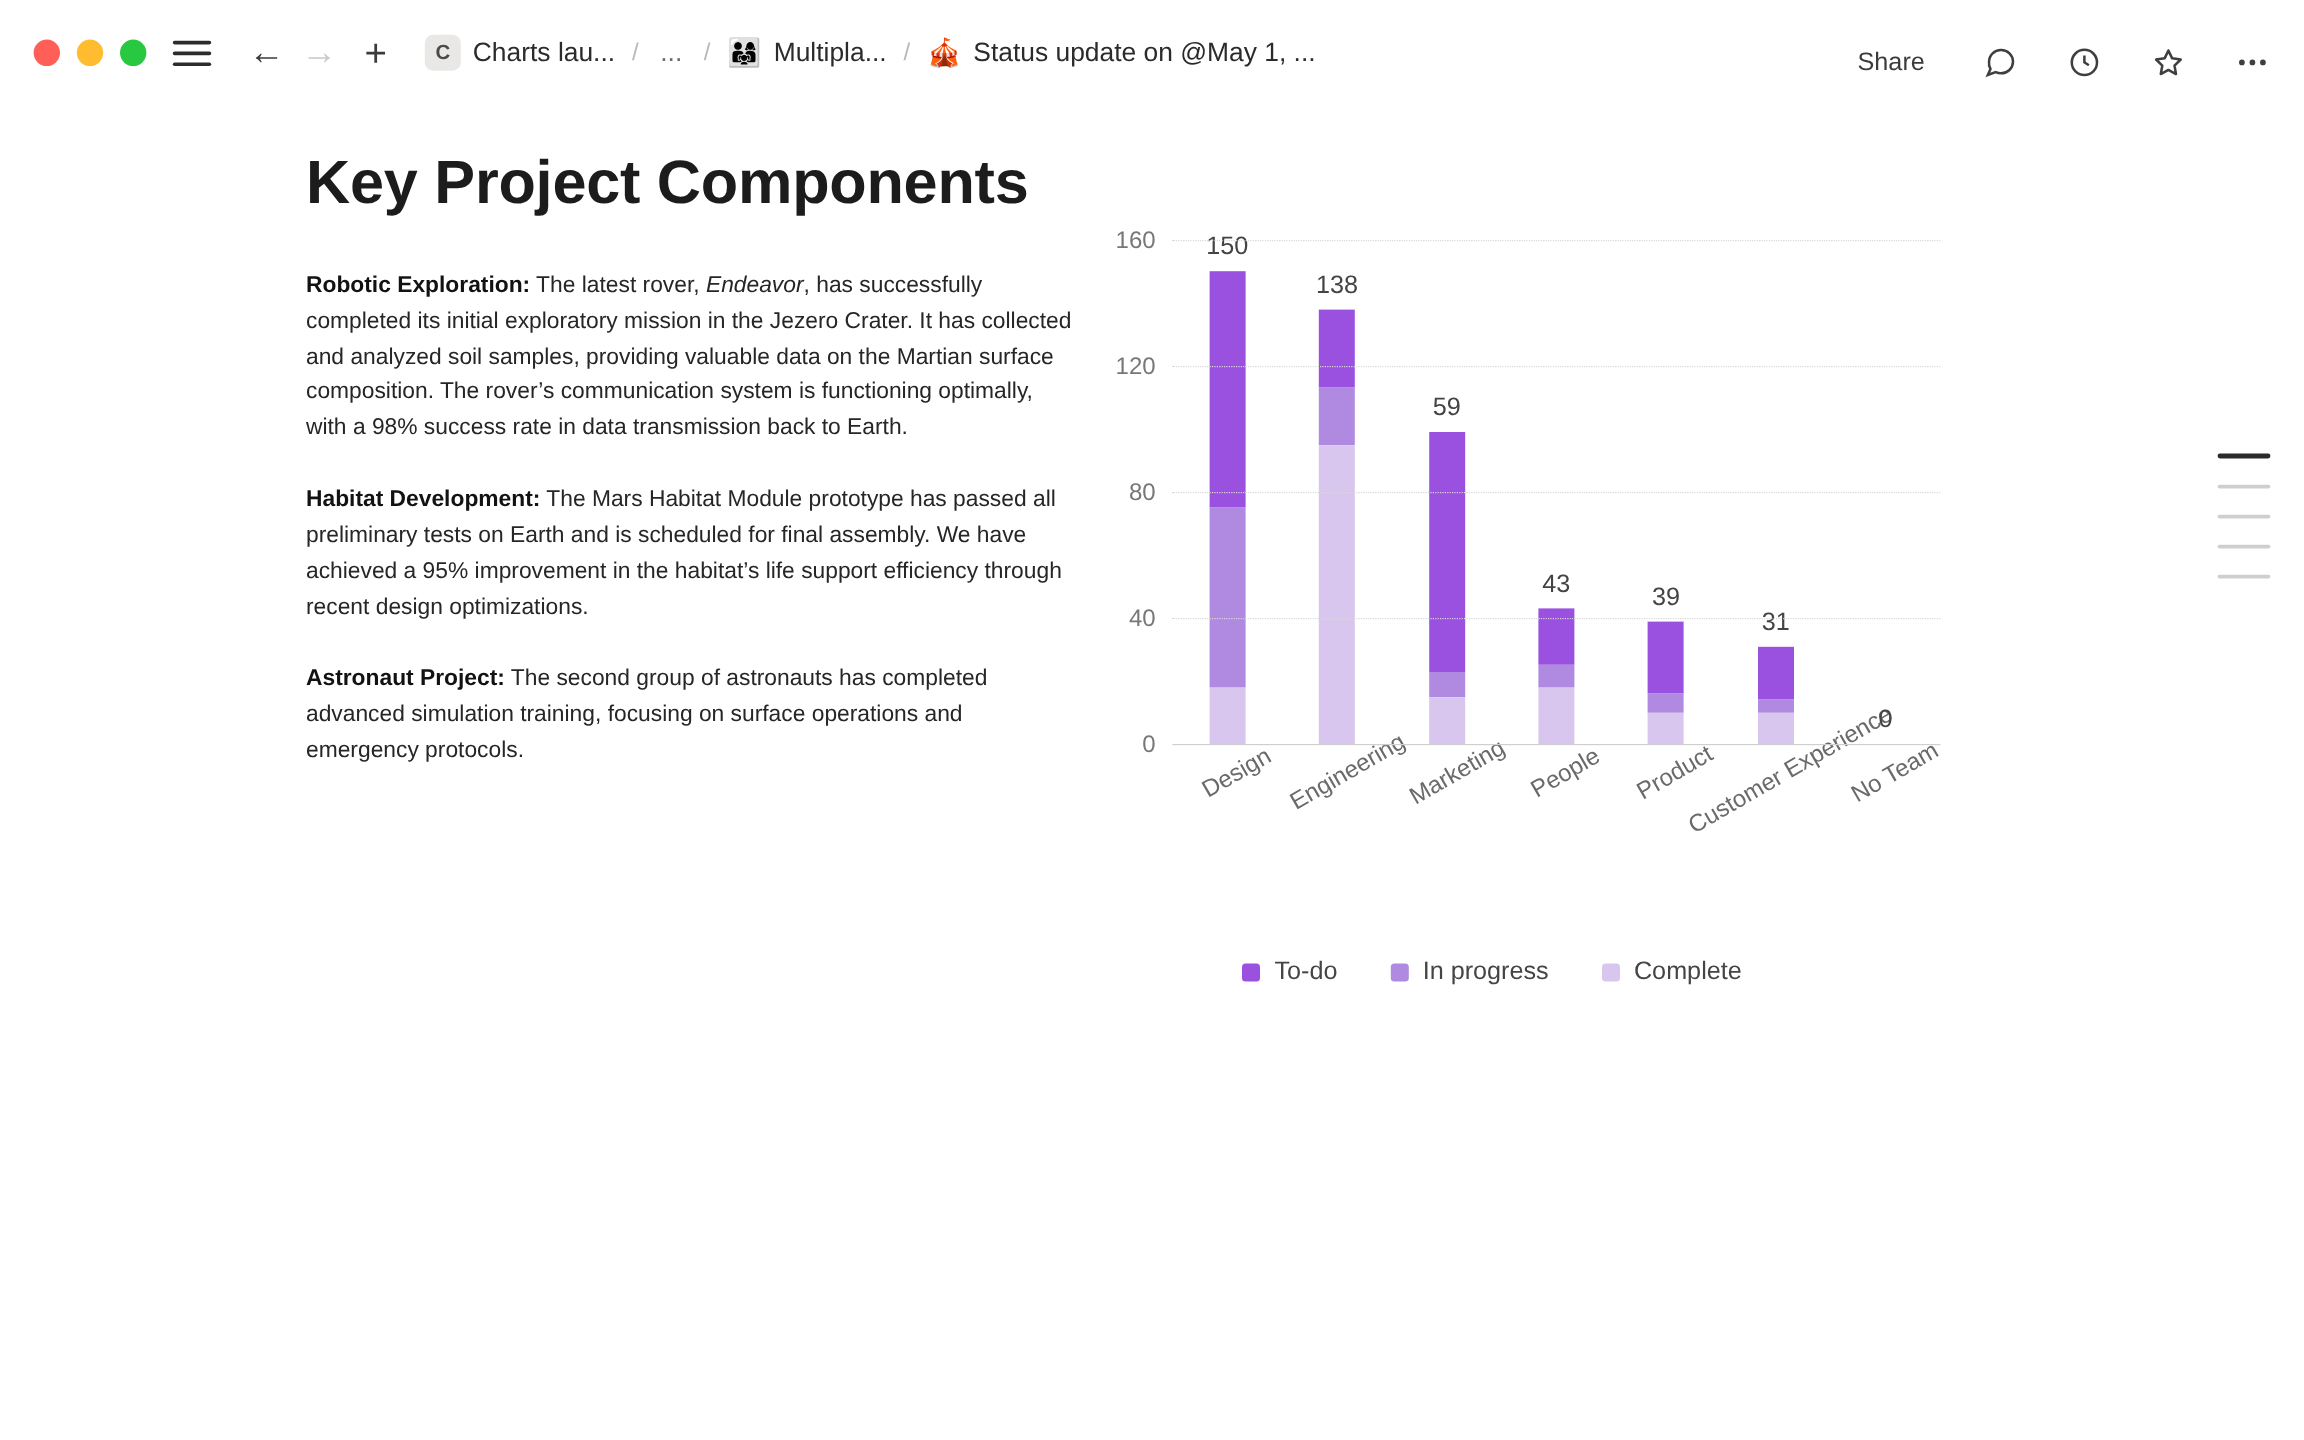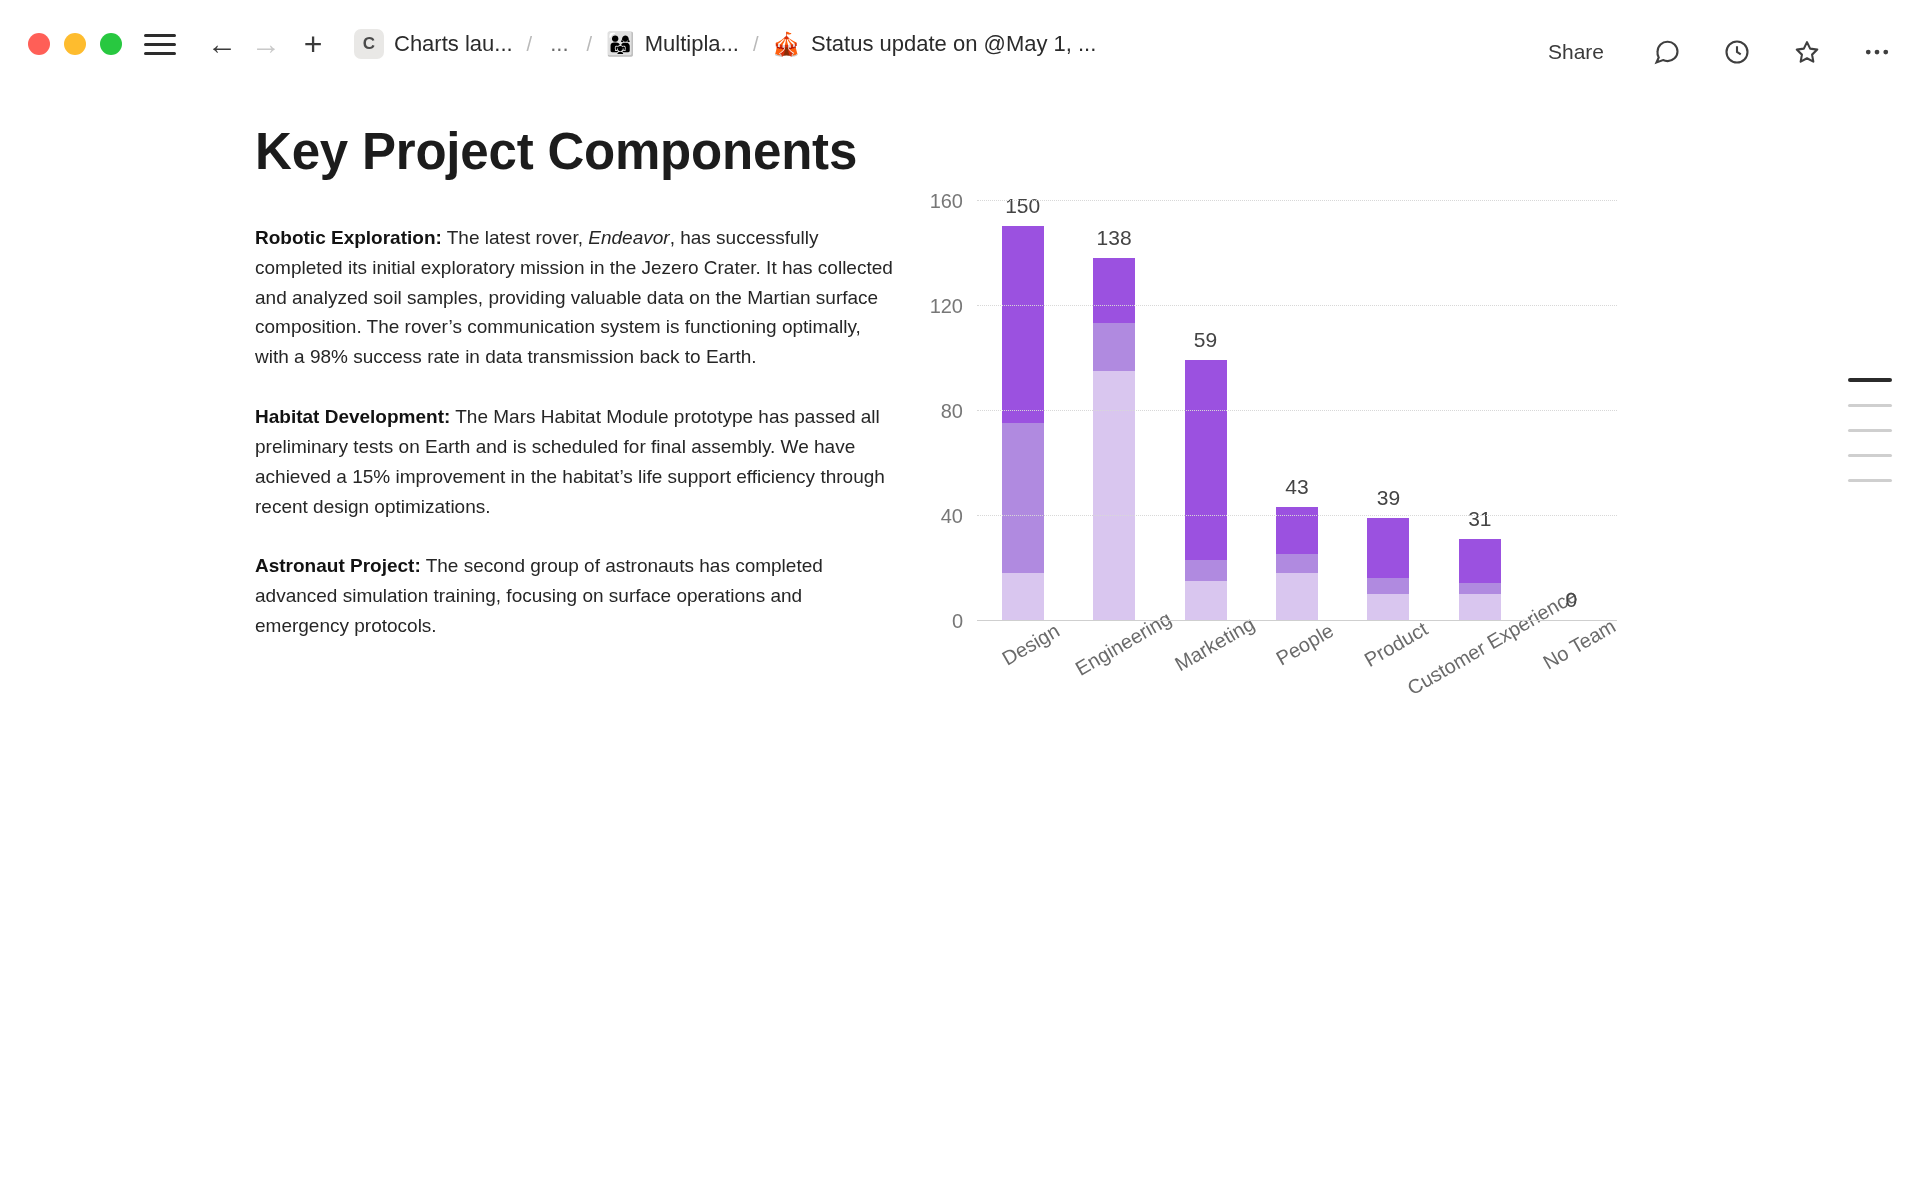--- a/index.html
+++ b/index.html
@@ -189,21 +189,21 @@
   .barslot {
     flex: 1;
     height: 100%;
     position: relative;
     display: flex;
     flex-direction: column;
     justify-content: flex-end;
     align-items: center;
   }
   .bar {
-    width: 42px;
+    width: 30px;
     display: flex;
     flex-direction: column-reverse;
     position: relative;
   }
   .bar-total {
     position: absolute;
     bottom: 100%;
     left: 50%;
     transform: translateX(-50%);
     margin-bottom: 8px;
@@ -320,21 +320,21 @@
   <div class="content">
 
     <div class="col-left">
       <h1 class="page-title">Key Project Components</h1>
 
       <p class="para">
         <b>Robotic Exploration:</b><span> The latest rover, </span><i>Endeavor</i><span>, has successfully completed its initial exploratory mission in the Jezero Crater. It has collected and analyzed soil samples, providing valuable data on the Martian surface composition. The rover’s communication system is functioning optimally, with a 98% success rate in data transmission back to Earth.</span>
       </p>
 
       <p class="para">
-        <b>Habitat Development:</b><span> The Mars Habitat Module prototype has passed all preliminary tests on Earth and is scheduled for final assembly. We have achieved a 15% improvement in the habitat’s life support efficiency through recent design optimizations.</span>
+        <b>Habitat Development:</b><span> The Mars Habitat Module prototype has passed all preliminary tests on Earth and is scheduled for final assembly. We have achieved a 95% improvement in the habitat’s life support efficiency through recent design optimizations.</span>
       </p>
 
       <p class="para">
         <b>Astronaut Project:</b><span> The second group of astronauts has completed advanced simulation training, focusing on surface operations and emergency protocols.</span>
       </p>
     </div>
 
     <div class="col-right">
       <div class="chart-card">
 
@@ -413,20 +413,34 @@
               <div class="yaxis-label">80</div>
             </div>
             <div class="gridline" style="top: 105px;">
               <div class="yaxis-label">120</div>
             </div>
             <div class="gridline" style="top: 0px;">
               <div class="yaxis-label">160</div>
             </div>
           </div>
 
+        <div class="legend">
+            <div class="legend-item">
+              <span class="legend-dot" style="background: rgb(155, 81, 224);"></span>
+              <span class="legend-label">To-do</span>
+            </div>
+            <div class="legend-item">
+              <span class="legend-dot" style="background: rgb(176, 138, 224);"></span>
+              <span class="legend-label">In progress</span>
+            </div>
+            <div class="legend-item">
+              <span class="legend-dot" style="background: rgb(217, 198, 239);"></span>
+              <span class="legend-label">Complete</span>
+            </div>
+          </div>
       </div>
     </div>
   </div>
 
   <div class="outline">
       <div class="outline-bar active"></div>
       <div class="outline-bar"></div>
       <div class="outline-bar"></div>
       <div class="outline-bar"></div>
       <div class="outline-bar"></div>

